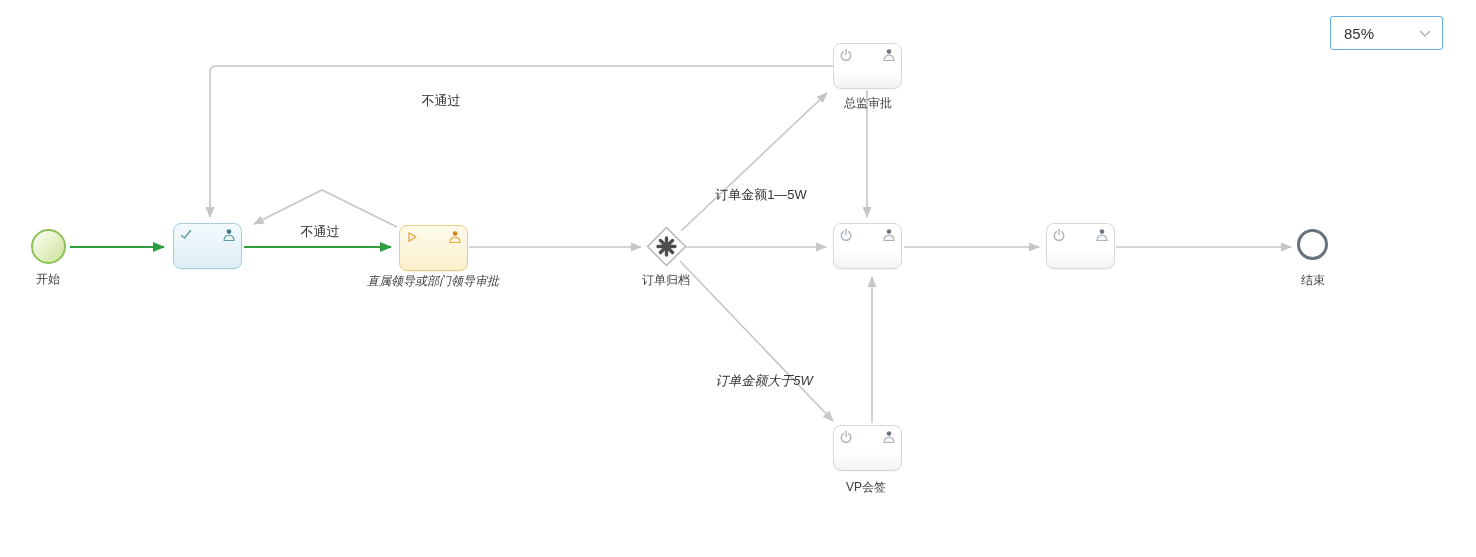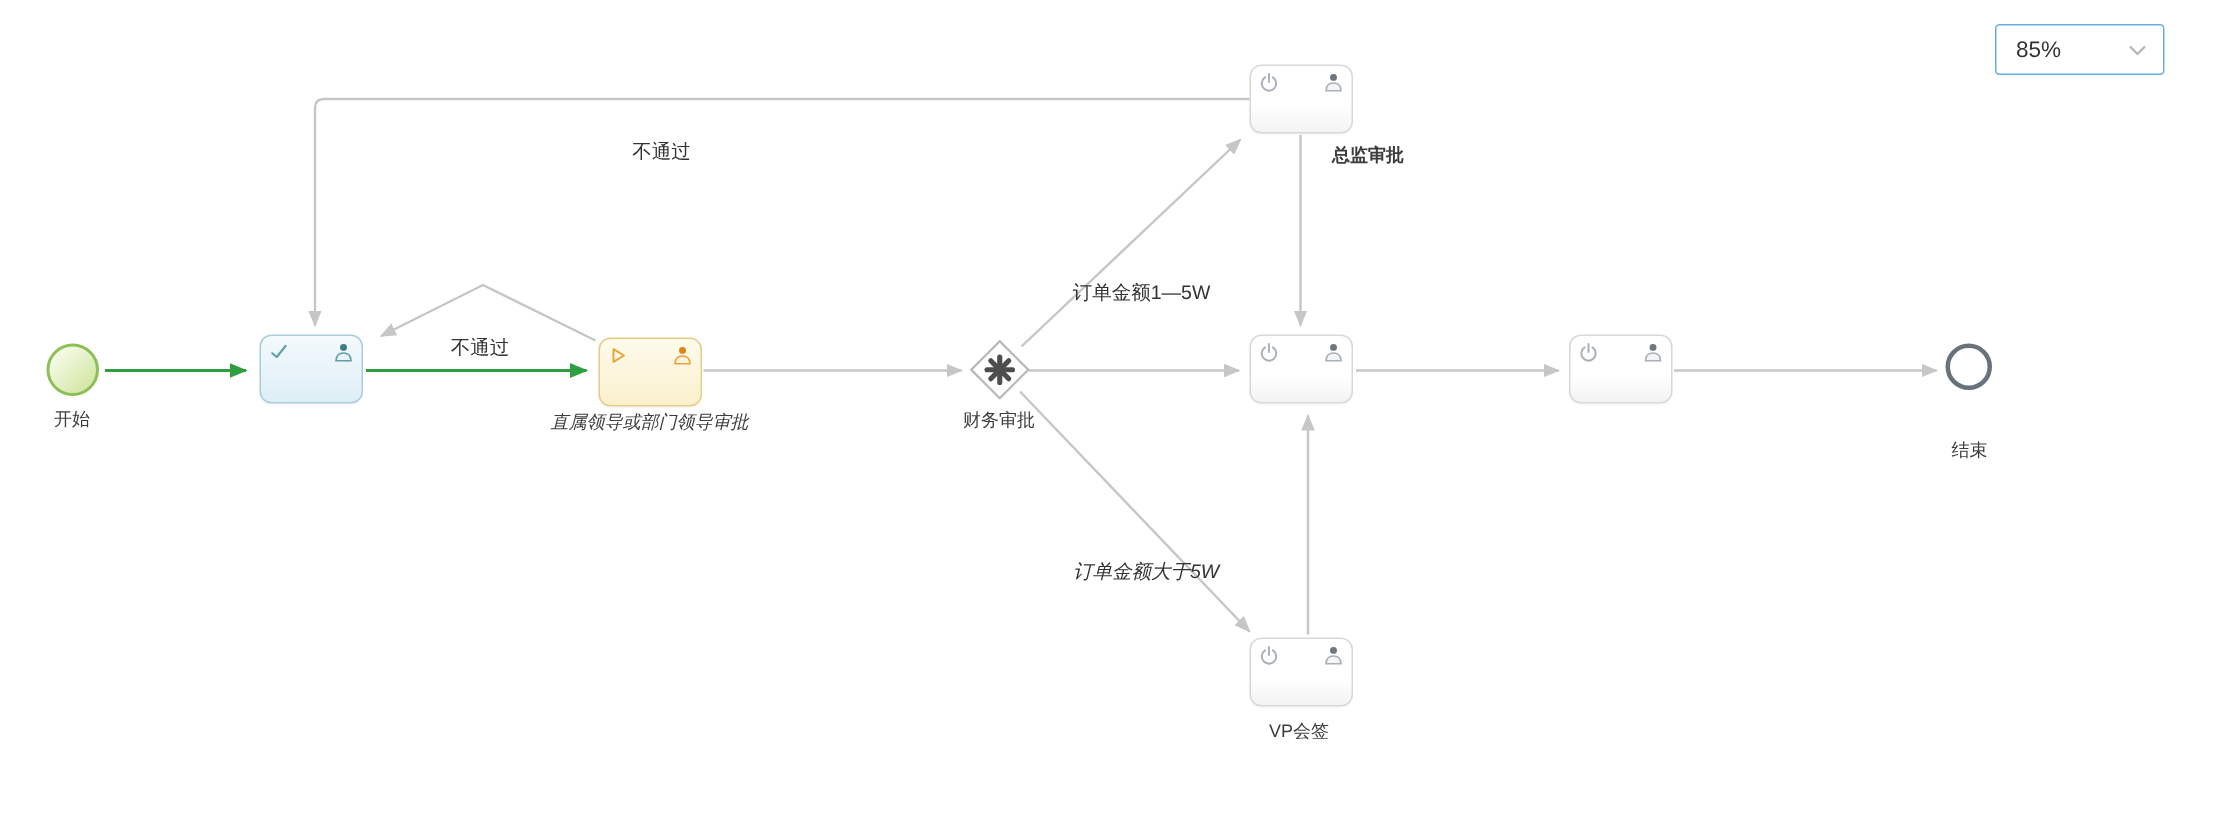--- a/index.html
+++ b/index.html
@@ -114,37 +114,37 @@
     <svg viewBox="0 0 41 41" width="41" height="41">
       <polygon points="20.5,1.5 39.5,20.5 20.5,39.5 1.5,20.5" fill="#ffffff" stroke="#b8b8b8" stroke-width="1.5"></polygon>
       <g stroke="#4d4d4d" stroke-width="3.4" stroke-linecap="round">
         <line x1="20.5" y1="12" x2="20.5" y2="29"></line>
         <line x1="12" y1="20.5" x2="29" y2="20.5"></line>
         <line x1="14.5" y1="14.5" x2="26.5" y2="26.5"></line>
         <line x1="26.5" y1="14.5" x2="14.5" y2="26.5"></line>
       </g>
     </svg>
   </div>
-  <div class="node-label" style="left:566px;top:272px;">财务审批</div>
+  <div class="node-label" style="left:566px;top:272px;">订单归档</div>
 
   <div class="node task" style="left:833px;top:43px;">
     <span class="icon tl">
       <svg viewBox="0 0 14 14" width="14" height="14">
           <path d="M4.4,3.6 A4.8,4.8 0 1 0 9.6,3.6" fill="none" stroke="#a9b0b7" stroke-width="1.3" stroke-linecap="round"></path>
           <line x1="7" y1="1.3" x2="7" y2="6.6" stroke="#a9b0b7" stroke-width="1.3" stroke-linecap="round"></line>
         </svg>
     </span>
     <span class="icon tr">
       <svg viewBox="0 0 14 14" width="14" height="14">
           <circle cx="7" cy="3.6" r="2.3" fill="#6e7780"></circle>
           <path d="M2,12.5 C2,8.8 4.2,7.3 7,7.3 C9.8,7.3 12,8.8 12,12.5 Z" fill="#f4f5f6" stroke="#a9b0b7" stroke-width="1.1"></path>
         </svg>
     </span>
   </div>
-  <div class="node-label" style="left:812px;top:95px;font-weight:bold;">总监审批</div>
+  <div class="node-label" style="left:768px;top:95px;">总监审批</div>
 
   <div class="node task" style="left:833px;top:223px;">
     <span class="icon tl">
       <svg viewBox="0 0 14 14" width="14" height="14">
           <path d="M4.4,3.6 A4.8,4.8 0 1 0 9.6,3.6" fill="none" stroke="#a9b0b7" stroke-width="1.3" stroke-linecap="round"></path>
           <line x1="7" y1="1.3" x2="7" y2="6.6" stroke="#a9b0b7" stroke-width="1.3" stroke-linecap="round"></line>
         </svg>
     </span>
     <span class="icon tr">
       <svg viewBox="0 0 14 14" width="14" height="14">
@@ -179,21 +179,21 @@
     </span>
     <span class="icon tr">
       <svg viewBox="0 0 14 14" width="14" height="14">
           <circle cx="7" cy="3.6" r="2.3" fill="#6e7780"></circle>
           <path d="M2,12.5 C2,8.8 4.2,7.3 7,7.3 C9.8,7.3 12,8.8 12,12.5 Z" fill="#f4f5f6" stroke="#a9b0b7" stroke-width="1.1"></path>
         </svg>
     </span>
   </div>
 
   <div class="node event end" style="left:1297px;top:229px;"></div>
-  <div class="node-label" style="left:1213px;top:272px;margin-top:20px;">结束</div>
+  <div class="node-label" style="left:1213px;top:272px;">结束</div>
 
   <div class="zoom-select">
     <span>85%</span>
     <span style="display:flex;">
       <svg viewBox="0 0 12 7" width="12" height="7">
           <polyline points="1,1 6,6 11,1" fill="none" stroke="#b4b4b4" stroke-width="1.5"></polyline>
         </svg>
     </span>
   </div>
 

